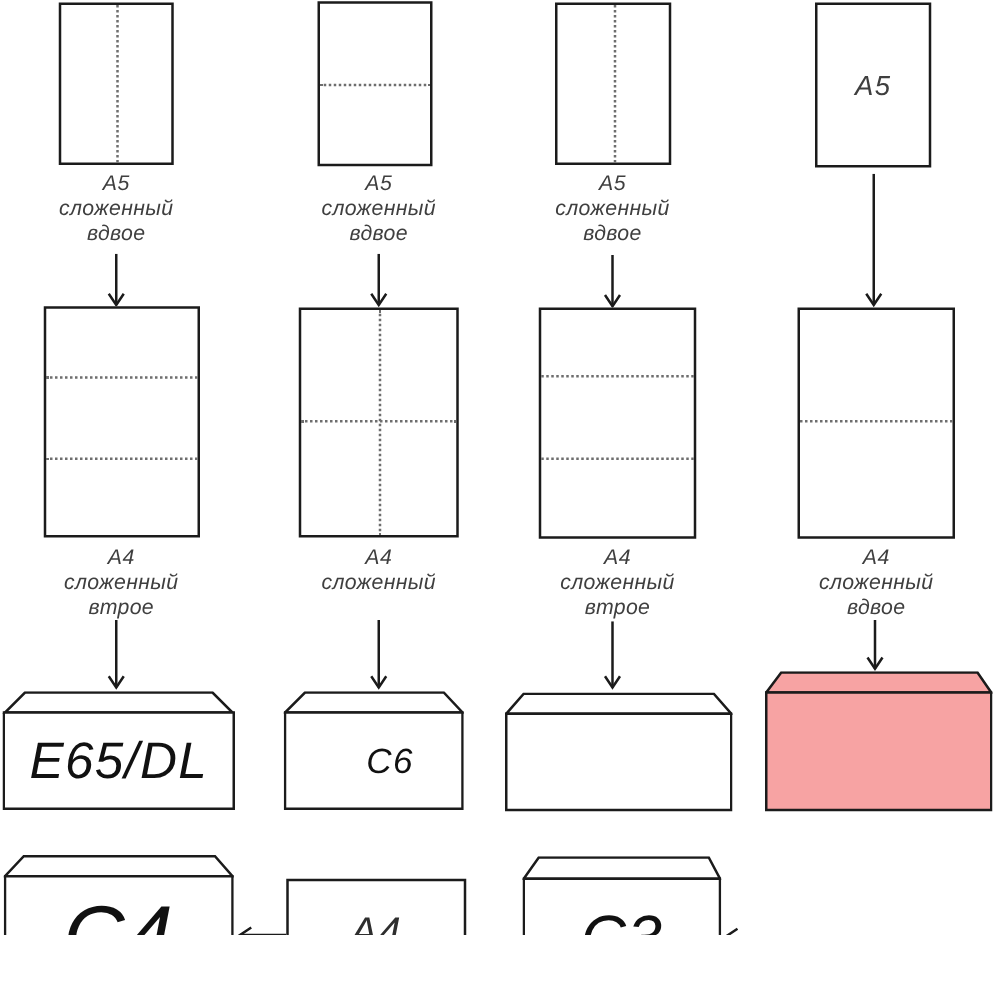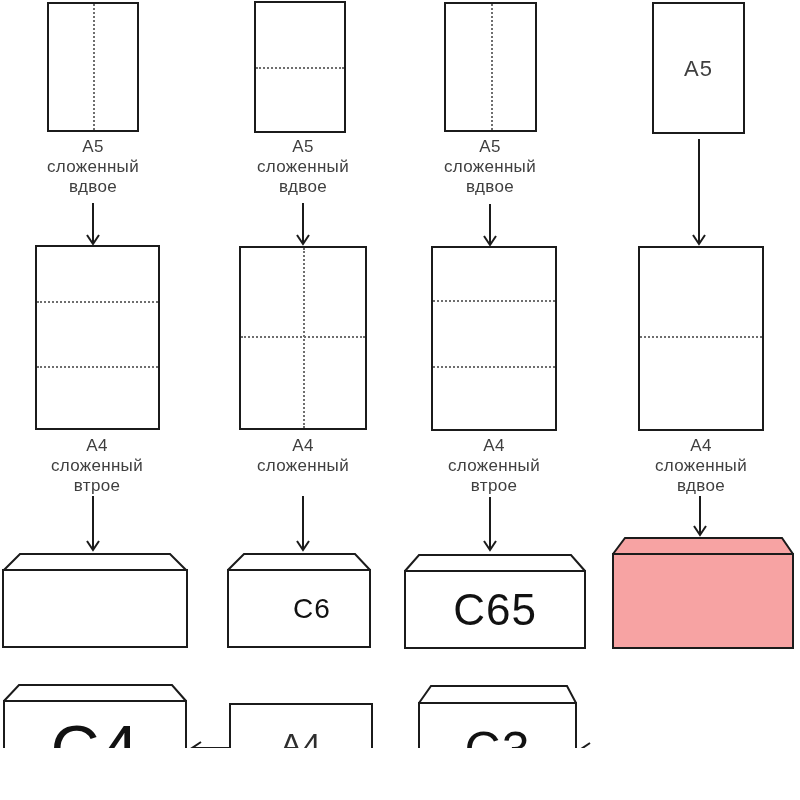--- a/index.html
+++ b/index.html
@@ -1,18 +1,18 @@
 <!DOCTYPE html>
 <html><head>
 <meta charset="utf-8">
 <style>
   html,body{margin:0;padding:0;background:#ffffff;}
   #stage{
     position:relative;width:800px;height:748px;background:#ffffff;
-    font-family:"Liberation Sans",sans-serif;overflow:hidden;
+    font-family:"Liberation Sans",sans-serif;overflow:hidden;font-style:italic;
   }
   
   .paper{
     position:absolute;box-sizing:border-box;background:#ffffff;
     border:2px solid #1b1b1b;
   }
   .fold-v{position:absolute;top:0;bottom:0;left:50%;width:0;border-left:2px dotted #6e6e6e;}
   .fold-h{position:absolute;left:0;right:0;height:0;border-top:2px dotted #6e6e6e;}
   .paper-inner-label{
     position:absolute;left:0;right:0;text-align:center;
@@ -139,32 +139,32 @@
   </svg>
   <svg class="arr" style="left:692px;top:496px" width="16" height="41">
     <line x1="8" y1="0" x2="8" y2="39" stroke="#1b1b1b" stroke-width="2"></line>
     <polyline points="2,30 8,39 14,30" fill="none" stroke="#1b1b1b" stroke-width="2"></polyline>
   </svg>
 
   <svg class="env" style="left:2px;top:553px" width="186" height="96">
     <polygon points="18,1 168,1 184,17 2,17" fill="#ffffff" stroke="#1b1b1b" stroke-width="2"></polygon>
     <rect x="1" y="17" width="184" height="77" fill="#ffffff" stroke="#1b1b1b" stroke-width="2"></rect>
   </svg>
+  <div class="env-label" style="left:2px;top:570px;width:186px;height:77px;font-size:41px">E65/DL</div>
 
   <svg class="env" style="left:227px;top:553px" width="144" height="96">
     <polygon points="17,1 128,1 143,17 1,17" fill="#ffffff" stroke="#1b1b1b" stroke-width="2"></polygon>
     <rect x="1" y="17" width="142" height="77" fill="#ffffff" stroke="#1b1b1b" stroke-width="2"></rect>
   </svg>
   <div class="env-label" style="left:240px;top:570px;width:144px;height:77px;font-size:28px">C6</div>
 
   <svg class="env" style="left:404px;top:554px" width="182" height="96">
     <polygon points="15,1 167,1 181,17 1,17" fill="#ffffff" stroke="#1b1b1b" stroke-width="2"></polygon>
     <rect x="1" y="17" width="180" height="77" fill="#ffffff" stroke="#1b1b1b" stroke-width="2"></rect>
   </svg>
-  <div class="env-label" style="left:404px;top:571px;width:182px;height:77px;font-size:44px">C65</div>
 
   <svg class="env" style="left:612px;top:537px" width="182" height="113">
     <polygon points="13,1 170,1 181,17 1,17" stroke="#1b1b1b" stroke-width="2" fill="#F7A3A3"></polygon>
     <rect x="1" y="17" width="180" height="94" stroke="#1b1b1b" stroke-width="2" fill="#F7A3A3"></rect>
   </svg>
 
   <svg class="env" style="left:3px;top:684px" width="184" height="114">
     <polygon points="16,1 169,1 183,17 1,17" fill="#ffffff" stroke="#1b1b1b" stroke-width="2"></polygon>
     <rect x="1" y="17" width="182" height="95" fill="#ffffff" stroke="#1b1b1b" stroke-width="2"></rect>
   </svg>

